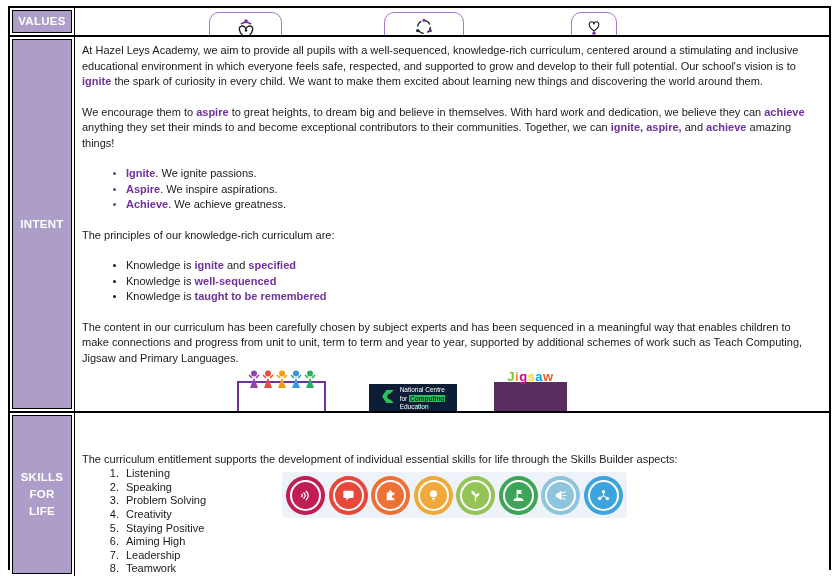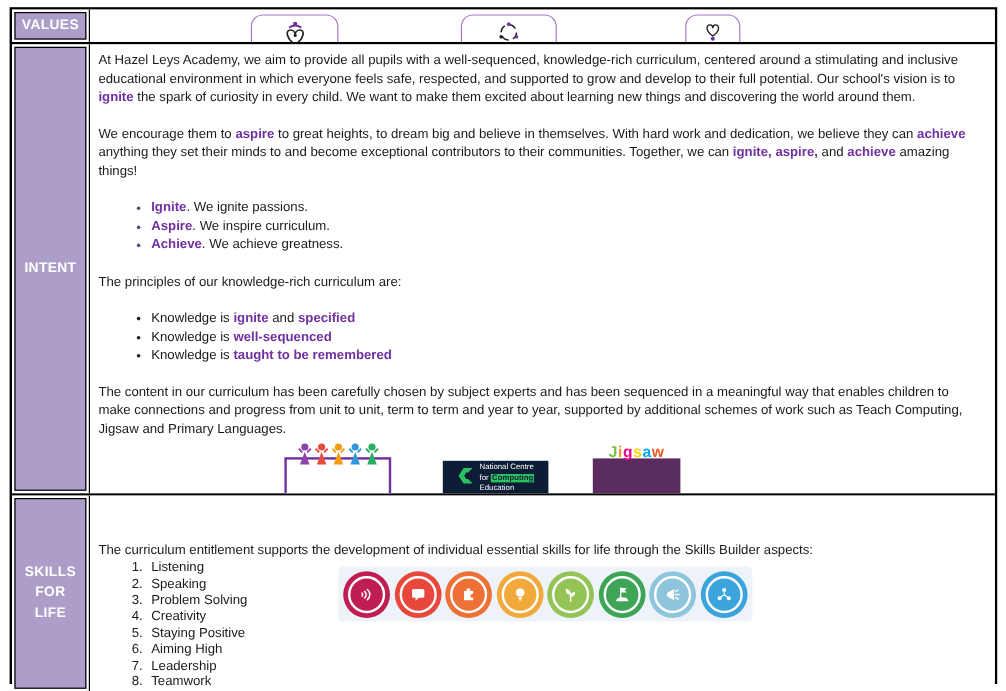--- a/index.html
+++ b/index.html
@@ -105,21 +105,21 @@
     <div class="t-row row-intent">
       <div class="label-cell">
         <div class="label-box">INTENT</div>
       </div>
       <div class="content-cell">
         <div class="intent-body">
           <p><span>At Hazel Leys Academy, we aim to provide all pupils with a well-sequenced, knowledge-rich curriculum, centered around a stimulating and inclusive educational environment in which everyone feels safe, respected, and supported to grow and develop to their full potential. Our school's vision is to </span><span class="accent">ignite</span><span> the spark of curiosity in every child. We want to make them excited about learning new things and discovering the world around them.</span></p>
           <p><span>We encourage them to </span><span class="accent">aspire</span><span> to great heights, to dream big and believe in themselves. With hard work and dedication, we believe they can </span><span class="accent">achieve</span><span> anything they set their minds to and become exceptional contributors to their communities. Together, we can </span><span class="accent">ignite, aspire,</span><span> and </span><span class="accent">achieve</span><span> amazing things!</span></p>
           <ul class="doc-list values-list">
             <li><span class="accent">Ignite</span><span>.  We ignite passions.</span></li>
-            <li><span class="accent">Aspire</span><span>.  We inspire curriculum.</span></li>
+            <li><span class="accent">Aspire</span><span>.  We inspire aspirations.</span></li>
             <li><span class="accent">Achieve</span><span>.  We achieve greatness.</span></li>
           </ul>
           <p>The principles of our knowledge-rich curriculum are:</p>
           <ul class="doc-list knowledge-list">
             <li><span>Knowledge is </span><span class="accent">ignite</span><span> and </span><span class="accent">specified</span></li>
             <li><span>Knowledge is </span><span class="accent">well-sequenced</span></li>
             <li><span>Knowledge is </span><span class="accent">taught to be remembered</span></li>
           </ul>
           <p>The content in our curriculum has been carefully chosen by subject experts and has been sequenced in a meaningful way that enables children to make connections and progress from unit to unit, term to term and year to year, supported by additional schemes of work such as Teach Computing, Jigsaw and Primary Languages.</p>
           <div class="logos-row">

